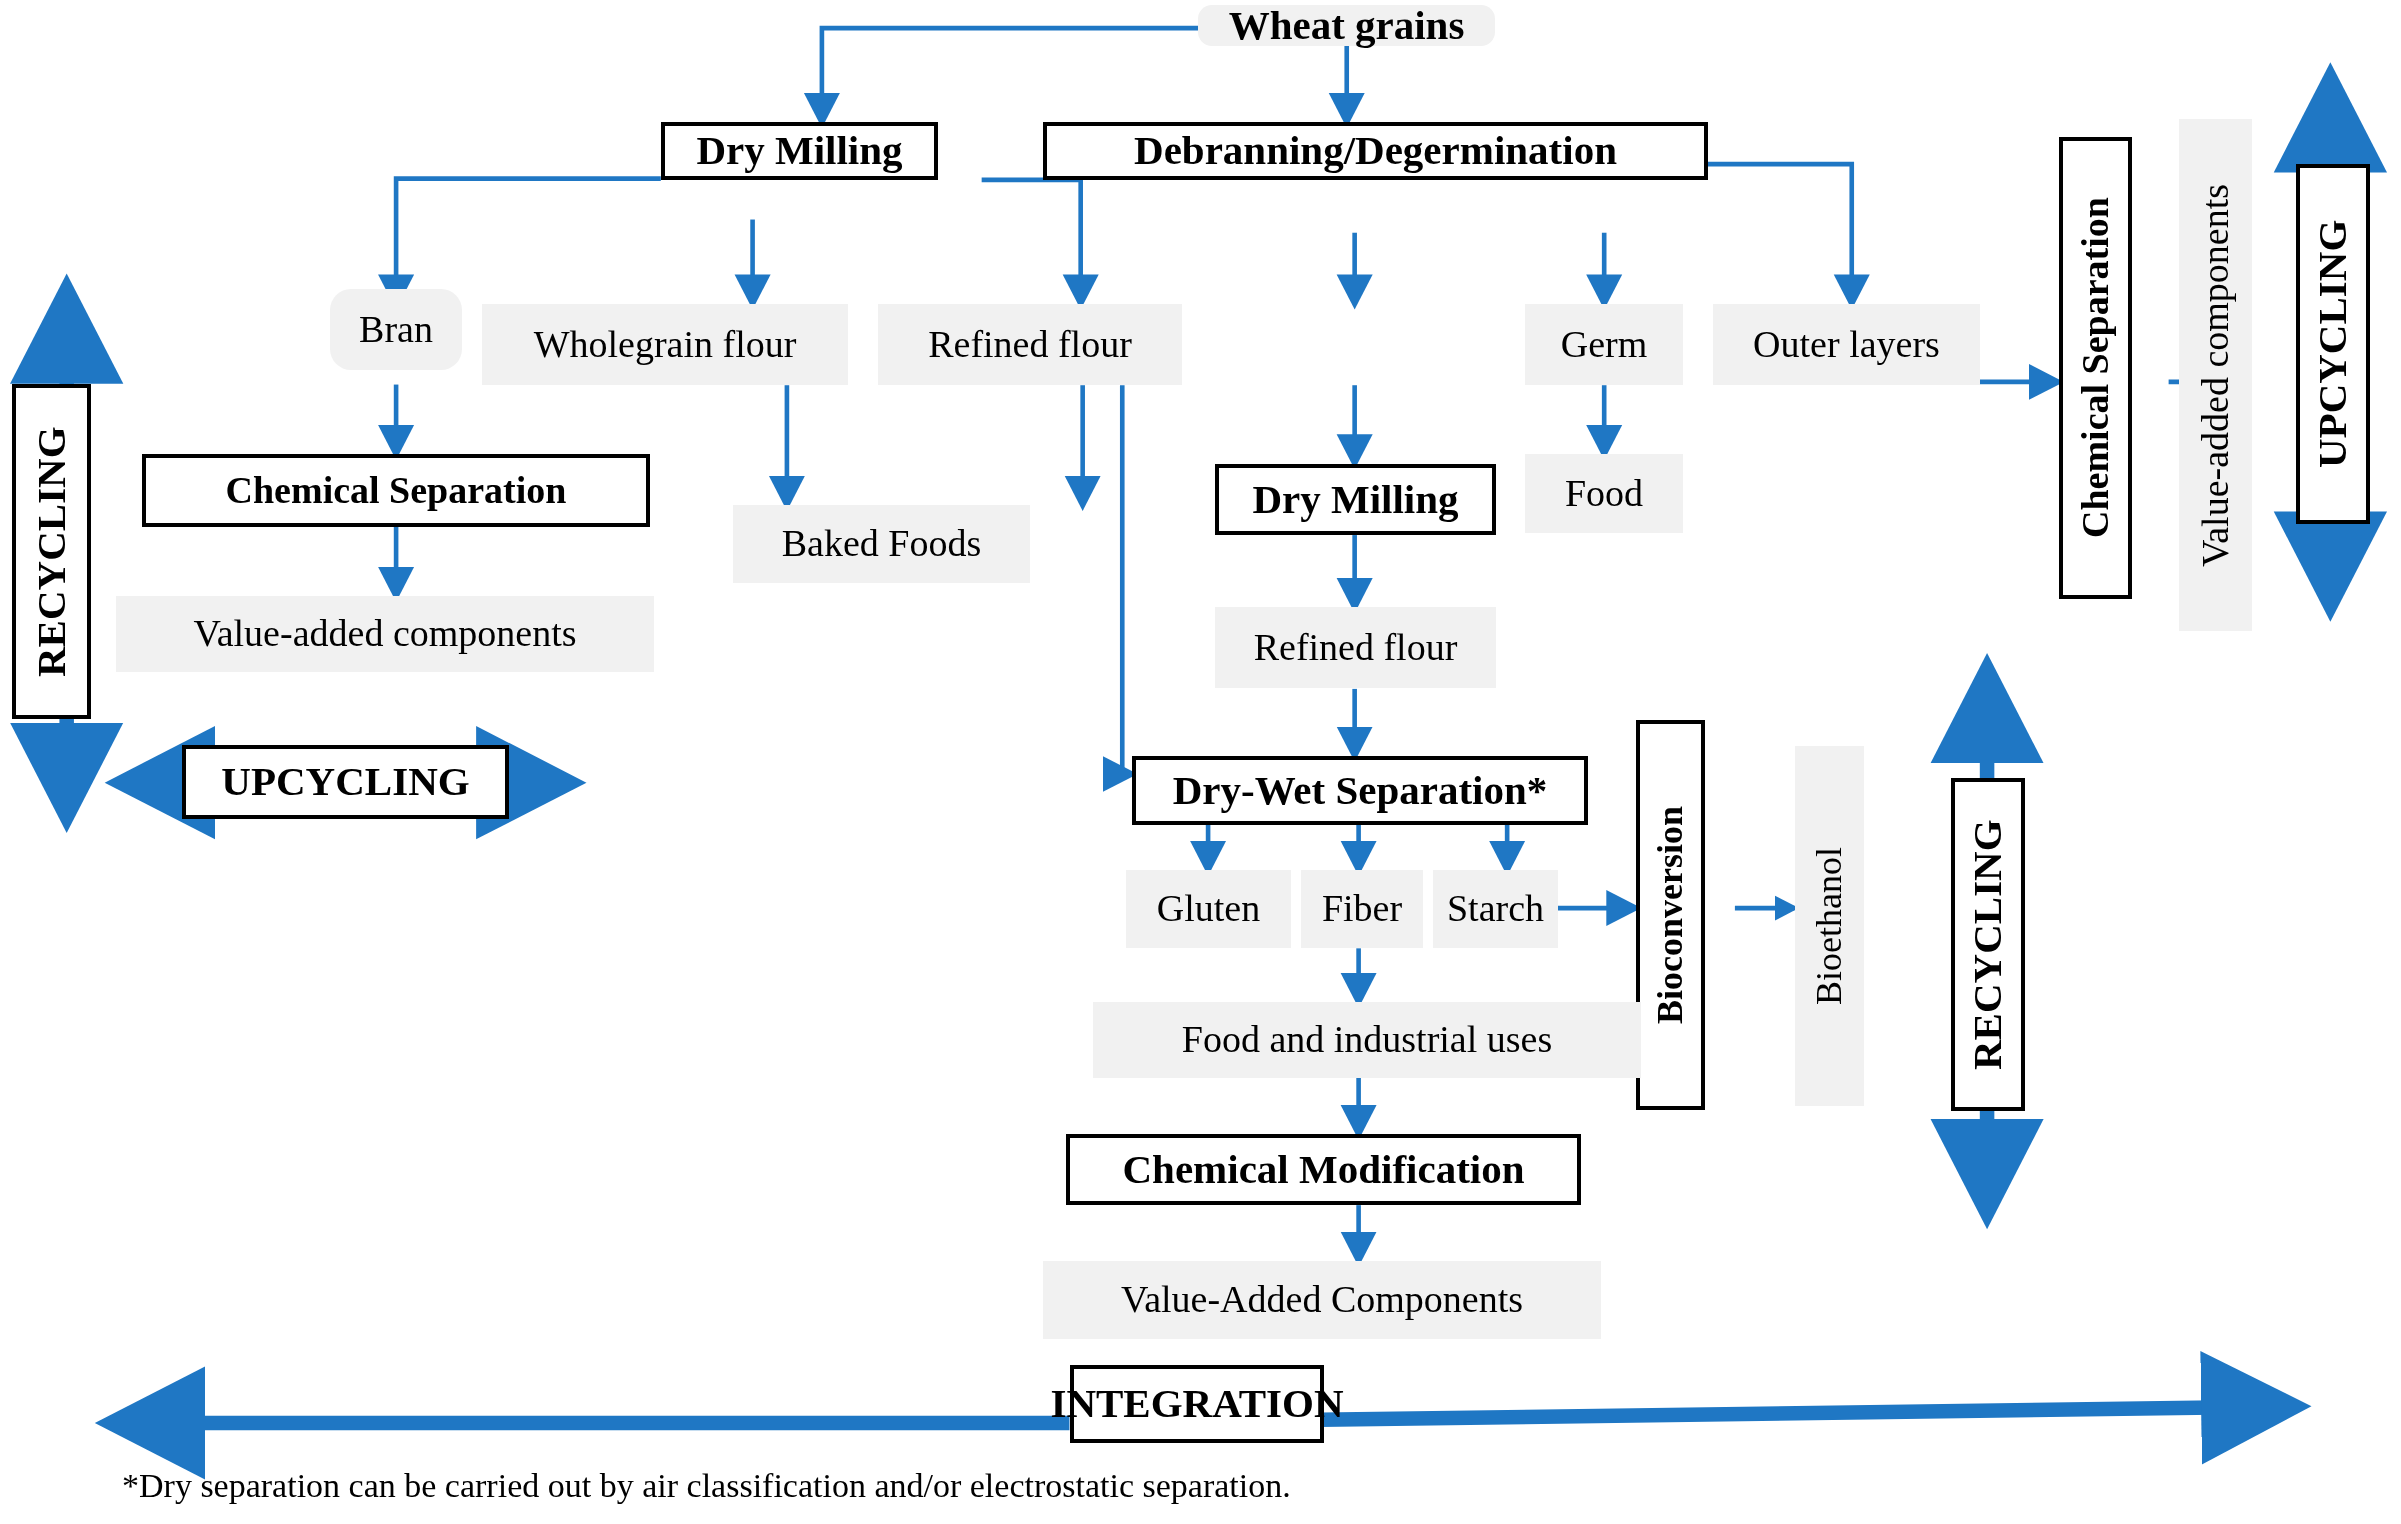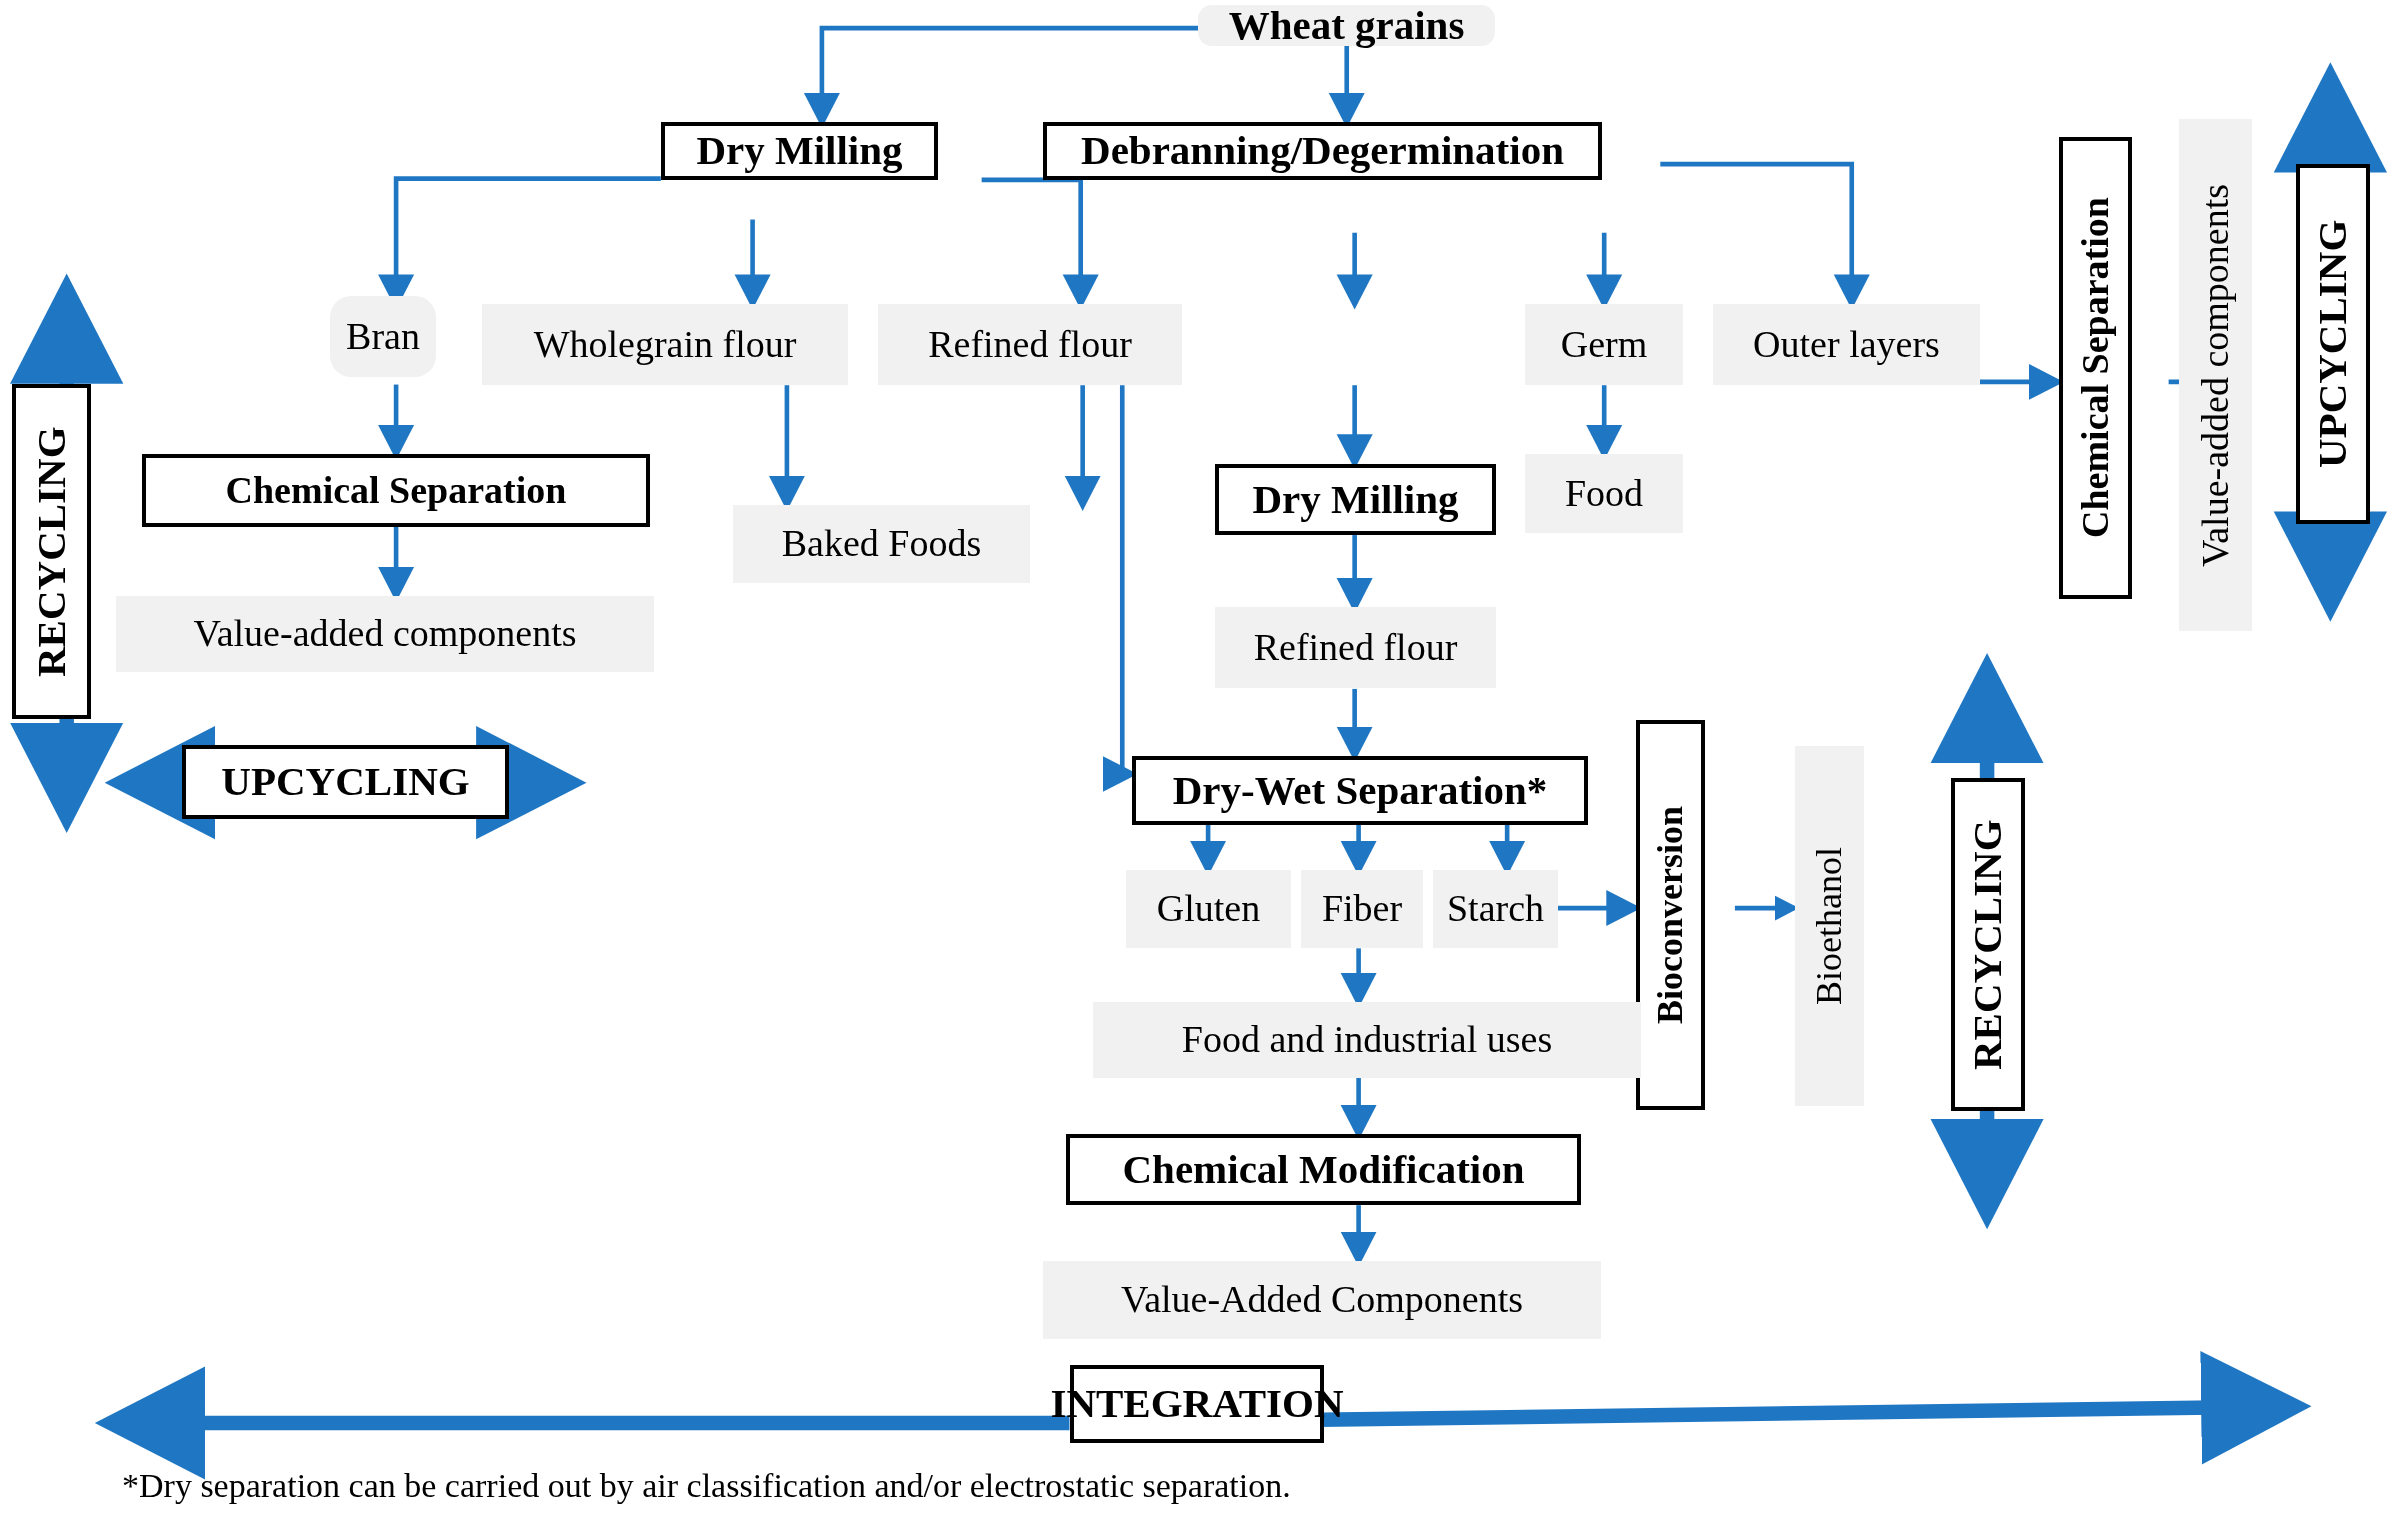--- a/index.html
+++ b/index.html
@@ -108,23 +108,23 @@
 
       <path d="M1620,2155 L170,2155" marker-end="url(#ah)"></path>
       <path d="M2000,2150 L3475,2130" marker-end="url(#ah)"></path>
     </g>
   </svg>
 
   <div class="node mat f-xl" style="left: 1198px; top: 5.3px; width: 297px; height: 41px; font-weight: 700; border-radius: 14px;" style-weight="bold">Wheat grains</div>
 
   <div class="node proc f-xl" style="left:661px;top:122px;width:277px;height:58px;">Dry Milling</div>
 
-  <div class="node proc f-xl" style="left:1043px;top:122px;width:559px;height:58px;">Debranning/Degermination</div>
+  <div class="node proc f-xl" style="left:1043px;top:122px;width:665px;height:58px;">Debranning/Degermination</div>
 
-  <div class="node mat f-lg" style="left:330px;top:296px;width:106px;height:81px;border-radius:21px;">Bran</div>
+  <div class="node mat f-lg" style="left:330px;top:289px;width:132px;height:81px;border-radius:21px;">Bran</div>
 
   <div class="node mat f-lg" style="left:482px;top:304px;width:366px;height:81px;">Wholegrain flour</div>
 
   <div class="node mat f-lg" style="left:878px;top:304px;width:304px;height:81px;">Refined flour</div>
 
 
   <div class="node mat f-lg" style="left:1525px;top:304px;width:158px;height:81px;">Germ</div>
 
   <div class="node mat f-lg" style="left:1713px;top:304px;width:267px;height:81px;">Outer layers</div>
 

